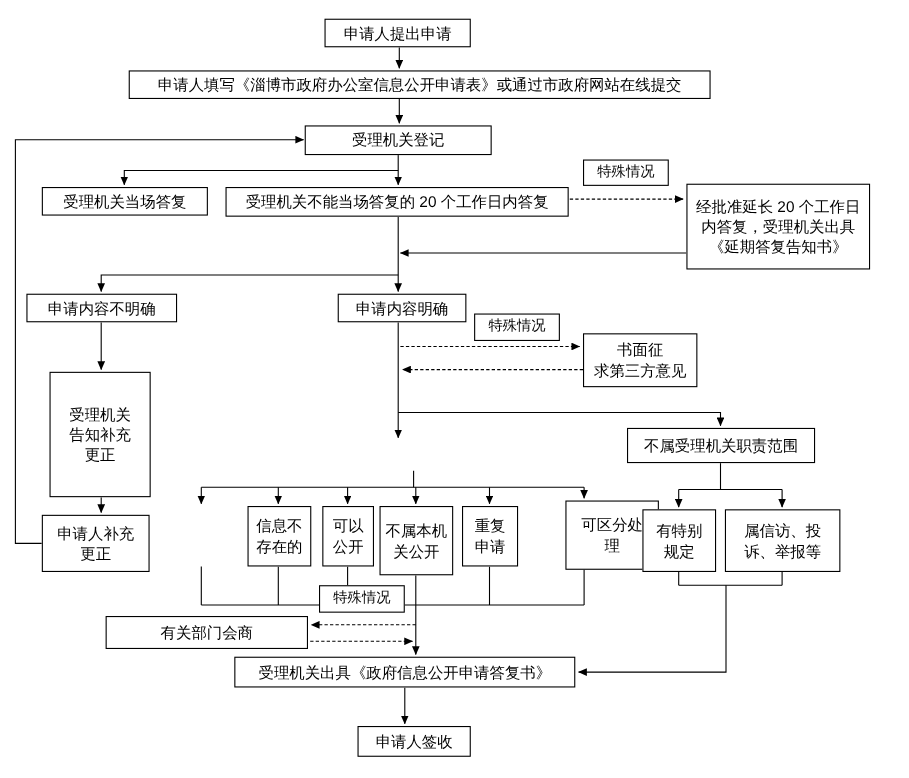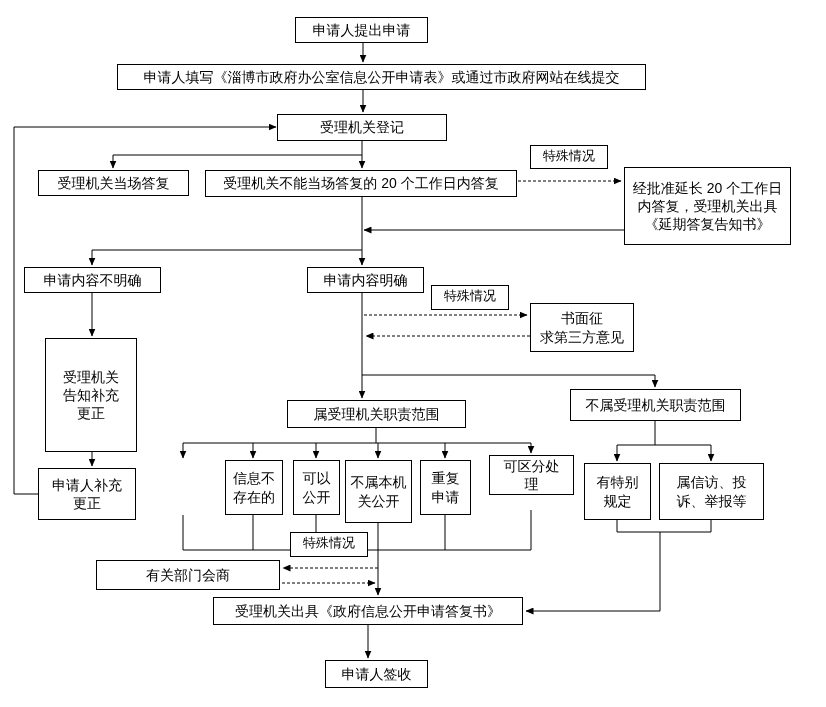--- a/index.html
+++ b/index.html
@@ -97,31 +97,30 @@
 内答复，受理机关出具
 《延期答复告知书》</div>
   <div class="node" style="left:24px;top:267px;width:137px;height:26px">申请内容不明确</div>
   <div class="node" style="left:307px;top:267px;width:117px;height:26px">申请内容明确</div>
   <div class="node small" style="left:431px;top:285px;width:78px;height:25px">特殊情况</div>
   <div class="node" style="left:530px;top:303px;width:104px;height:49px">书面征
 求第三方意见</div>
   <div class="node" style="left:45px;top:338px;width:92px;height:114px">受理机关
 告知补充
 更正</div>
-  <div class="node" style="left:287px;top:400px;width:179px;height:28px">属受理机关职责范围</div>
   <div class="node" style="left:570px;top:389px;width:171px;height:32px">不属受理机关职责范围</div>
   <div class="node" style="left:225px;top:460px;width:58px;height:55px">信息不
 存在的</div>
   <div class="node" style="left:293px;top:460px;width:47px;height:55px">可以
 公开</div>
   <div class="node" style="left:345px;top:460px;width:67px;height:63px">不属本机
 关公开</div>
   <div class="node" style="left:420px;top:460px;width:51px;height:55px">重复
 申请</div>
-  <div class="node" style="left:489px;top:455px;width:85px;height:40px">可区分处
+  <div class="node" style="left:514px;top:455px;width:85px;height:63px">可区分处
 理</div>
   <div class="node" style="left:584px;top:463px;width:67px;height:57px">有特别
 规定</div>
   <div class="node" style="left:659px;top:463px;width:105px;height:57px">属信访、投
 诉、举报等</div>
   <div class="node" style="left:38px;top:468px;width:98px;height:52px">申请人补充
 更正</div>
   <div class="node small" style="left:290px;top:532px;width:78px;height:25px">特殊情况</div>
   <div class="node" style="left:96px;top:560px;width:184px;height:30px">有关部门会商</div>
   <div class="node" style="left:213px;top:597px;width:310px;height:28px">受理机关出具《政府信息公开申请答复书》</div>

